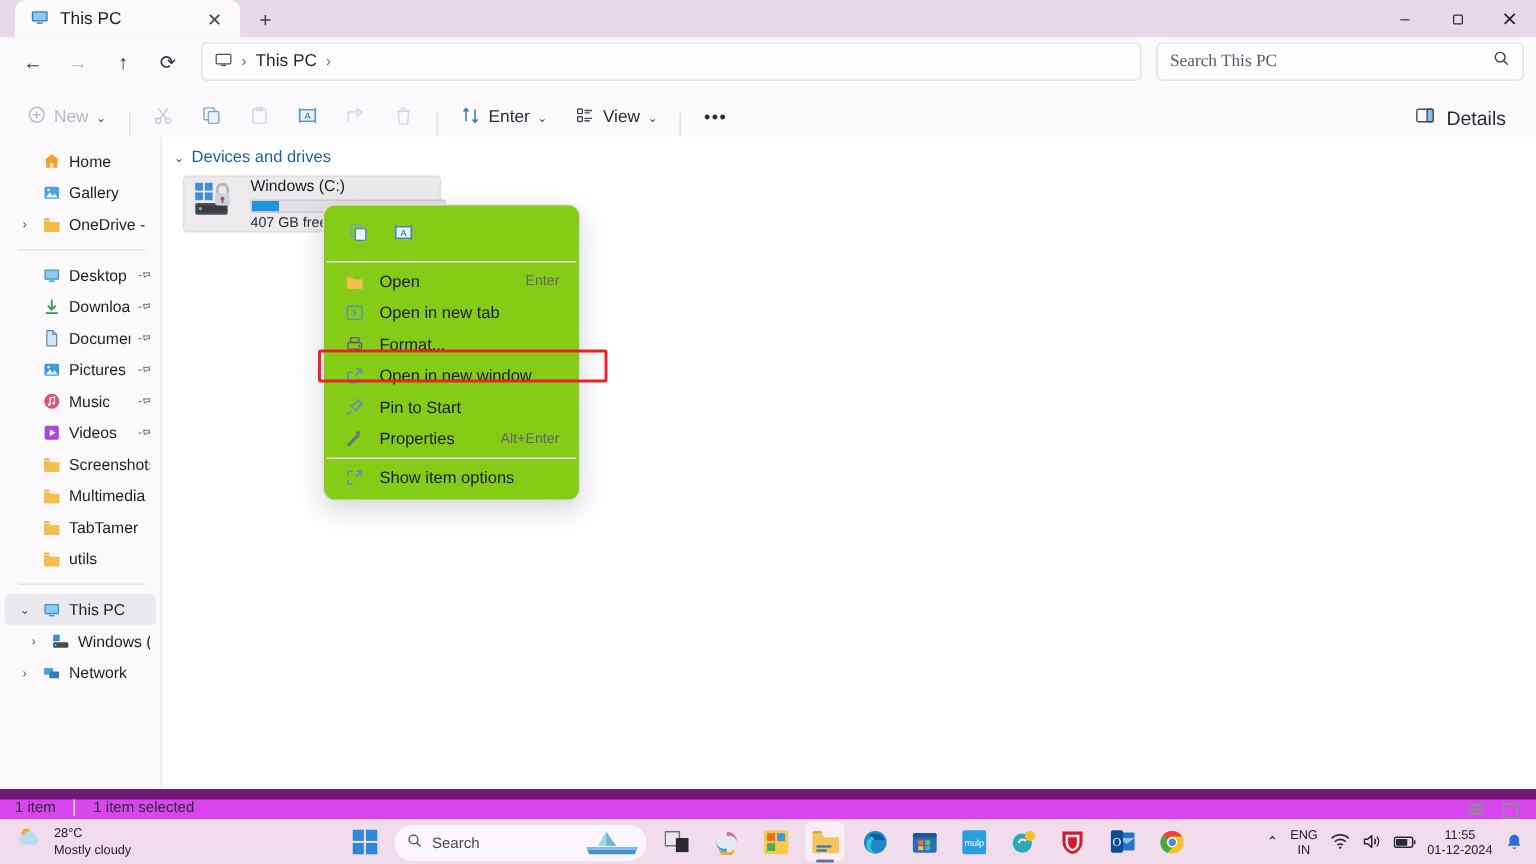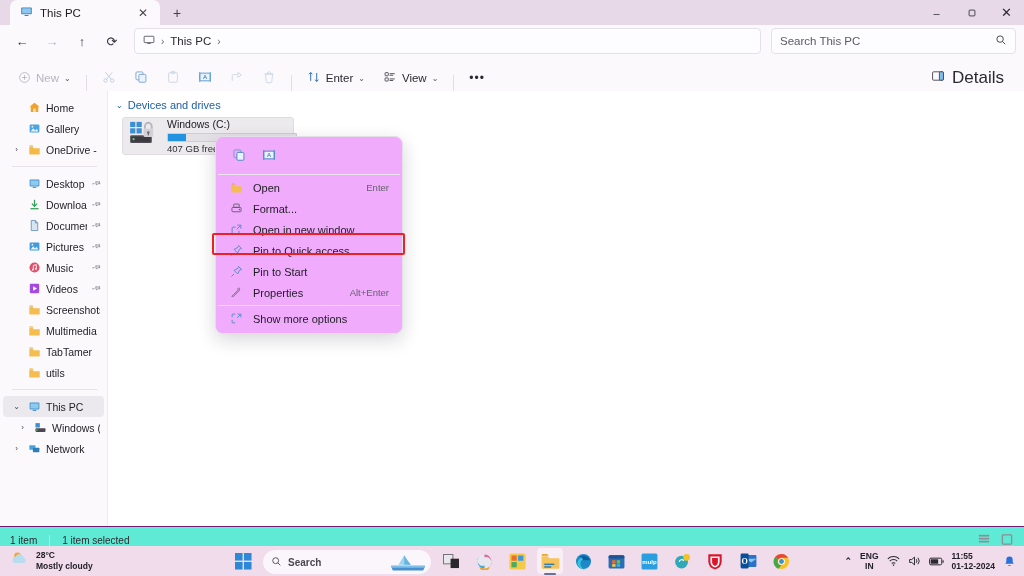--- a/index.html
+++ b/index.html
@@ -64,39 +64,39 @@
     font-size: 11.5px; color: #2a282e;
   }
   .crumb-sep { color: #6d6a73; font-size: 10px; padding: 0 2px; }
   .searchbox {
     width: 245px; height: 26px; margin-left: 8px; background: #fdfcfe;
     border: 1px solid #e6e0ea; border-radius: 4px;
     display: flex; align-items: center; padding: 0 8px;
   }
   .searchbox input {
     flex: 1; border: none; outline: none; background: transparent;
-    font-family: Liberation Sans, sans-serif; font-size: 11.5px; color: #2a282e;
+    font-family: Liberation Serif, serif; font-size: 11.5px; color: #2a282e;
   }
   .searchbox input::placeholder { color: #5d5a64; }
 
   
   .cmdbar {
     height: 34px; display: flex; align-items: flex-end; gap: 2px;
     padding: 0 10px; background: #fbf9fc; flex: none; position: relative;
   }
   .cmd {
     height: 26px; display: flex; align-items: center; gap: 5px;
     padding: 0 8px; border-radius: 4px; font-size: 11.5px; color: #2c2a31;
   }
   .cmd.muted { color: #b9b5c0; }
   .cmd-sep { width: 1px; height: 16px; background: #e2dde7; margin: 0 5px; }
   .cmd .chev { font-size: 8px; color: #55525c; }
   .details-btn {
     position: absolute; right: 12px; height: 26px; display: flex; align-items: center;
-    gap: 7px; padding: 0 8px; font-size: 17px; color: #2c2a31; border-radius: 4px;
+    gap: 7px; padding: 0 8px; font-size: 13px; color: #2c2a31; border-radius: 4px;
   }
 
   
   .body { flex: 1; display: flex; min-height: 0; background: #fbf9fc; }
 
   
   .sidebar {
     width: 107px; background: #fbf9fc; padding-top: 6px;
     overflow: hidden; flex: none; font-size: 10.5px; color: #1f1d23;
   }
@@ -132,33 +132,33 @@
   .drive-name { font-size: 10.5px; color: #1c1a20; line-height: 13px; white-space: nowrap; }
   .usage-track {
     width: 130px; height: 9px; background: #e4e1e6; border: 1px solid #cfccd4;
     border-radius: 1px; margin: 2px 0 1px 0; overflow: hidden;
   }
   .usage-fill { height: 100%; background: #2293e0; }
   .drive-free { font-size: 9.5px; color: #2f2d34; white-space: nowrap; }
 
   
   .statusbar {
-    height: 20px; flex: none; display: flex; align-items: flex-end;
-    background: #5eead4; border-top: 1px solid #701a75;
+    height: 20px; flex: none; display: flex; align-items: flex-start;
+    background: #d946ef; border-top: 7px solid #701a75;
     padding: 0 10px; font-size: 10px; color: #2d2b32; gap: 0;
   }
   .status-cell { padding-right: 12px; }
   .status-divider { width: 1px; height: 11px; background: #ddd8e1; margin-right: 12px; }
   .view-toggles { margin-left: auto; display: flex; gap: 8px; align-items: center; }
   .vt { width: 15px; height: 14px; display: flex; align-items: center; justify-content: center; }
 
   
   .ctxmenu {
-    position: absolute; left: 215px; top: 136px; width: 188px;
-    background: #f0abfc; border: 1px solid #e3dee7; border-radius: 8px;
+    position: absolute; left: 215px; top: 136px; width: 172px;
+    background: #84cc16; border: 1px solid #e3dee7; border-radius: 8px;
     box-shadow: 0 6px 18px rgba(40,30,50,.18); padding: 4px 0 4px 0;
     font-size: 11px; color: #1e1c22;
   }
   .ctx-iconrow { display: flex; gap: 4px; padding: 3px 10px 6px 10px; }
   .ctx-iconbtn {
     width: 26px; height: 22px; display: flex; align-items: center; justify-content: center;
     border-radius: 4px;
   }
   .ctx-divider { height: 1px; background: #eae5ed; margin: 2px 2px; }
   .ctx-item {
@@ -171,21 +171,21 @@
 
   
   .annot {
     position: absolute; left: 212px; top: 233px; width: 193px; height: 22px;
     border: 2px solid #ec2027; border-radius: 2px; pointer-events: none;
   }
 
   
   .taskbar {
     position: absolute; left: 0; bottom: 0; width: 1024px; height: 30px;
-    background: #f0dcea; display: flex; align-items: center; font-weight: bold;
+    background: #f0dcea; display: flex; align-items: center;
   }
   .weather { display: flex; align-items: center; gap: 6px; padding-left: 10px; width: 160px; }
   .weather-text { font-size: 8.5px; line-height: 11px; color: #22202a; }
   .tb-center {
     position: absolute; left: 50%; transform: translateX(-50%);
     display: flex; align-items: flex-end; gap: 7px;
   }
   .tb-icon {
     width: 26px; height: 26px; display: flex; align-items: center; justify-content: center;
     border-radius: 4px; position: relative;
@@ -199,21 +199,21 @@
     width: 168px; height: 24px; background: #fbf6fb; border-radius: 14px;
     display: flex; align-items: center; gap: 6px; padding: 0 8px;
     font-size: 10px; color: #4a4750; position: relative; overflow: hidden;
   }
   .tb-search .berg { position: absolute; right: 4px; bottom: 0; }
   .tray {
     position: absolute; right: 8px; display: flex; align-items: center; gap: 8px;
     font-size: 8.5px; color: #22202a;
   }
   .tray-lang { text-align: center; line-height: 10px; }
-  .tray-clock { text-align: left; line-height: 10px; }
+  .tray-clock { text-align: center; line-height: 10px; }
   .tray-ico { display: flex; align-items: center; justify-content: center; }
 </style>
 </head>
 <body>
 
 <div id="app">
   <div class="desktop"></div>
 
   <div class="window">
 
@@ -670,47 +670,47 @@
             <path d="M1.6 5 h4.2 l1.3 1.4 h7.3 v7 a.9 .9 0 0 1-.9 .9 H2.5 a.9 .9 0 0 1-.9-.9 Z" fill="#f5bd4f"></path>
             <path d="M1.6 5 V3.9 a.9 .9 0 0 1 .9-.9 h3.1 l1.2 1.3 H1.6 Z" fill="#e0a733"></path>
           </svg>
       </span>
       <span class="clabel">Open</span>
       <span class="caccel">Enter</span>
     </div>
     <div class="ctx-item">
       <span class="cico">
         <svg width="13" height="13" viewBox="0 0 16 16">
+            <rect x="2" y="2.6" width="12" height="10.8" rx="1.4" fill="none" stroke="#5b8cc4" stroke-width="1.1"></rect>
+            <path d="M6.8 5.4 L9.8 8 L6.8 10.6 Z" fill="#5b8cc4"></path>
+          </svg>
+      </span>
+      <span class="clabel">Open in new tab</span>
+      <span class="caccel"></span>
+    </div>
+    <div class="ctx-item">
+      <span class="cico">
+        <svg width="13" height="13" viewBox="0 0 16 16">
             <rect x="2.4" y="6.6" width="11.2" height="5.4" rx="1.2" fill="none" stroke="#5e5b66" stroke-width="1.1"></rect>
             <rect x="4.6" y="2.6" width="6.8" height="4" rx=".8" fill="none" stroke="#5e5b66" stroke-width="1.1"></rect>
             <circle cx="11.6" cy="9.3" r=".9" fill="#5e5b66"></circle>
           </svg>
       </span>
       <span class="clabel">Format...</span>
       <span class="caccel"></span>
     </div>
     <div class="ctx-item">
       <span class="cico">
         <svg width="13" height="13" viewBox="0 0 16 16">
             <path d="M9 2.6 h4.4 v4.4" fill="none" stroke="#5b8cc4" stroke-width="1.2"></path>
             <line x1="13.4" y1="2.6" x2="8.2" y2="7.8" stroke="#5b8cc4" stroke-width="1.2"></line>
             <path d="M11 9.4 v3.2 a.9 .9 0 0 1-.9 .9 H3.5 a.9 .9 0 0 1-.9-.9 V6 a.9 .9 0 0 1 .9-.9 H6.8" fill="none" stroke="#5b8cc4" stroke-width="1.2"></path>
           </svg>
       </span>
       <span class="clabel">Open in new window</span>
-      <span class="caccel"></span>
-    </div>
-    <div class="ctx-item">
-      <span class="cico">
-        <svg width="13" height="13" viewBox="0 0 16 16">
-            <path d="M10.5 1.8 L14.2 5.5 L11.8 6.3 L9.4 11 L5 6.6 L9.7 4.2 Z" fill="none" stroke="#5b8cc4" stroke-width="1.2"></path>
-            <line x1="5" y1="11" x2="1.8" y2="14.2" stroke="#5b8cc4" stroke-width="1.2"></line>
-          </svg>
-      </span>
-      <span class="clabel">Pin to Quick access</span>
       <span class="caccel"></span>
     </div>
     <div class="ctx-item">
       <span class="cico">
         <svg width="13" height="13" viewBox="0 0 16 16">
             <path d="M10.5 1.8 L14.2 5.5 L11.8 6.3 L9.4 11 L5 6.6 L9.7 4.2 Z" fill="none" stroke="#5b8cc4" stroke-width="1.2"></path>
             <line x1="5" y1="11" x2="1.8" y2="14.2" stroke="#5b8cc4" stroke-width="1.2"></line>
           </svg>
       </span>
       <span class="clabel">Pin to Start</span>
@@ -730,21 +730,21 @@
 
     <div class="ctx-item">
       <span class="cico">
         <svg width="13" height="13" viewBox="0 0 16 16">
             <path d="M9.4 2.6 h4 v4" fill="none" stroke="#5b8cc4" stroke-width="1.2"></path>
             <path d="M2.6 6.4 V3.5 a.9 .9 0 0 1 .9-.9 H6.4" fill="none" stroke="#5b8cc4" stroke-width="1.2"></path>
             <path d="M2.6 9.6 v2.9 a.9 .9 0 0 0 .9 .9 H6.4" fill="none" stroke="#5b8cc4" stroke-width="1.2"></path>
             <line x1="13.4" y1="2.6" x2="8.8" y2="7.2" stroke="#5b8cc4" stroke-width="1.2"></line>
           </svg>
       </span>
-      <span class="clabel">Show more options</span>
+      <span class="clabel">Show item options</span>
       <span class="caccel"></span>
     </div>
   </div>
 
   <div class="annot" style="border-color: rgb(236, 32, 39);"></div>
 
   <div class="taskbar">
     <div class="weather">
       <span>
         <svg width="20" height="18" viewBox="0 0 24 22">

